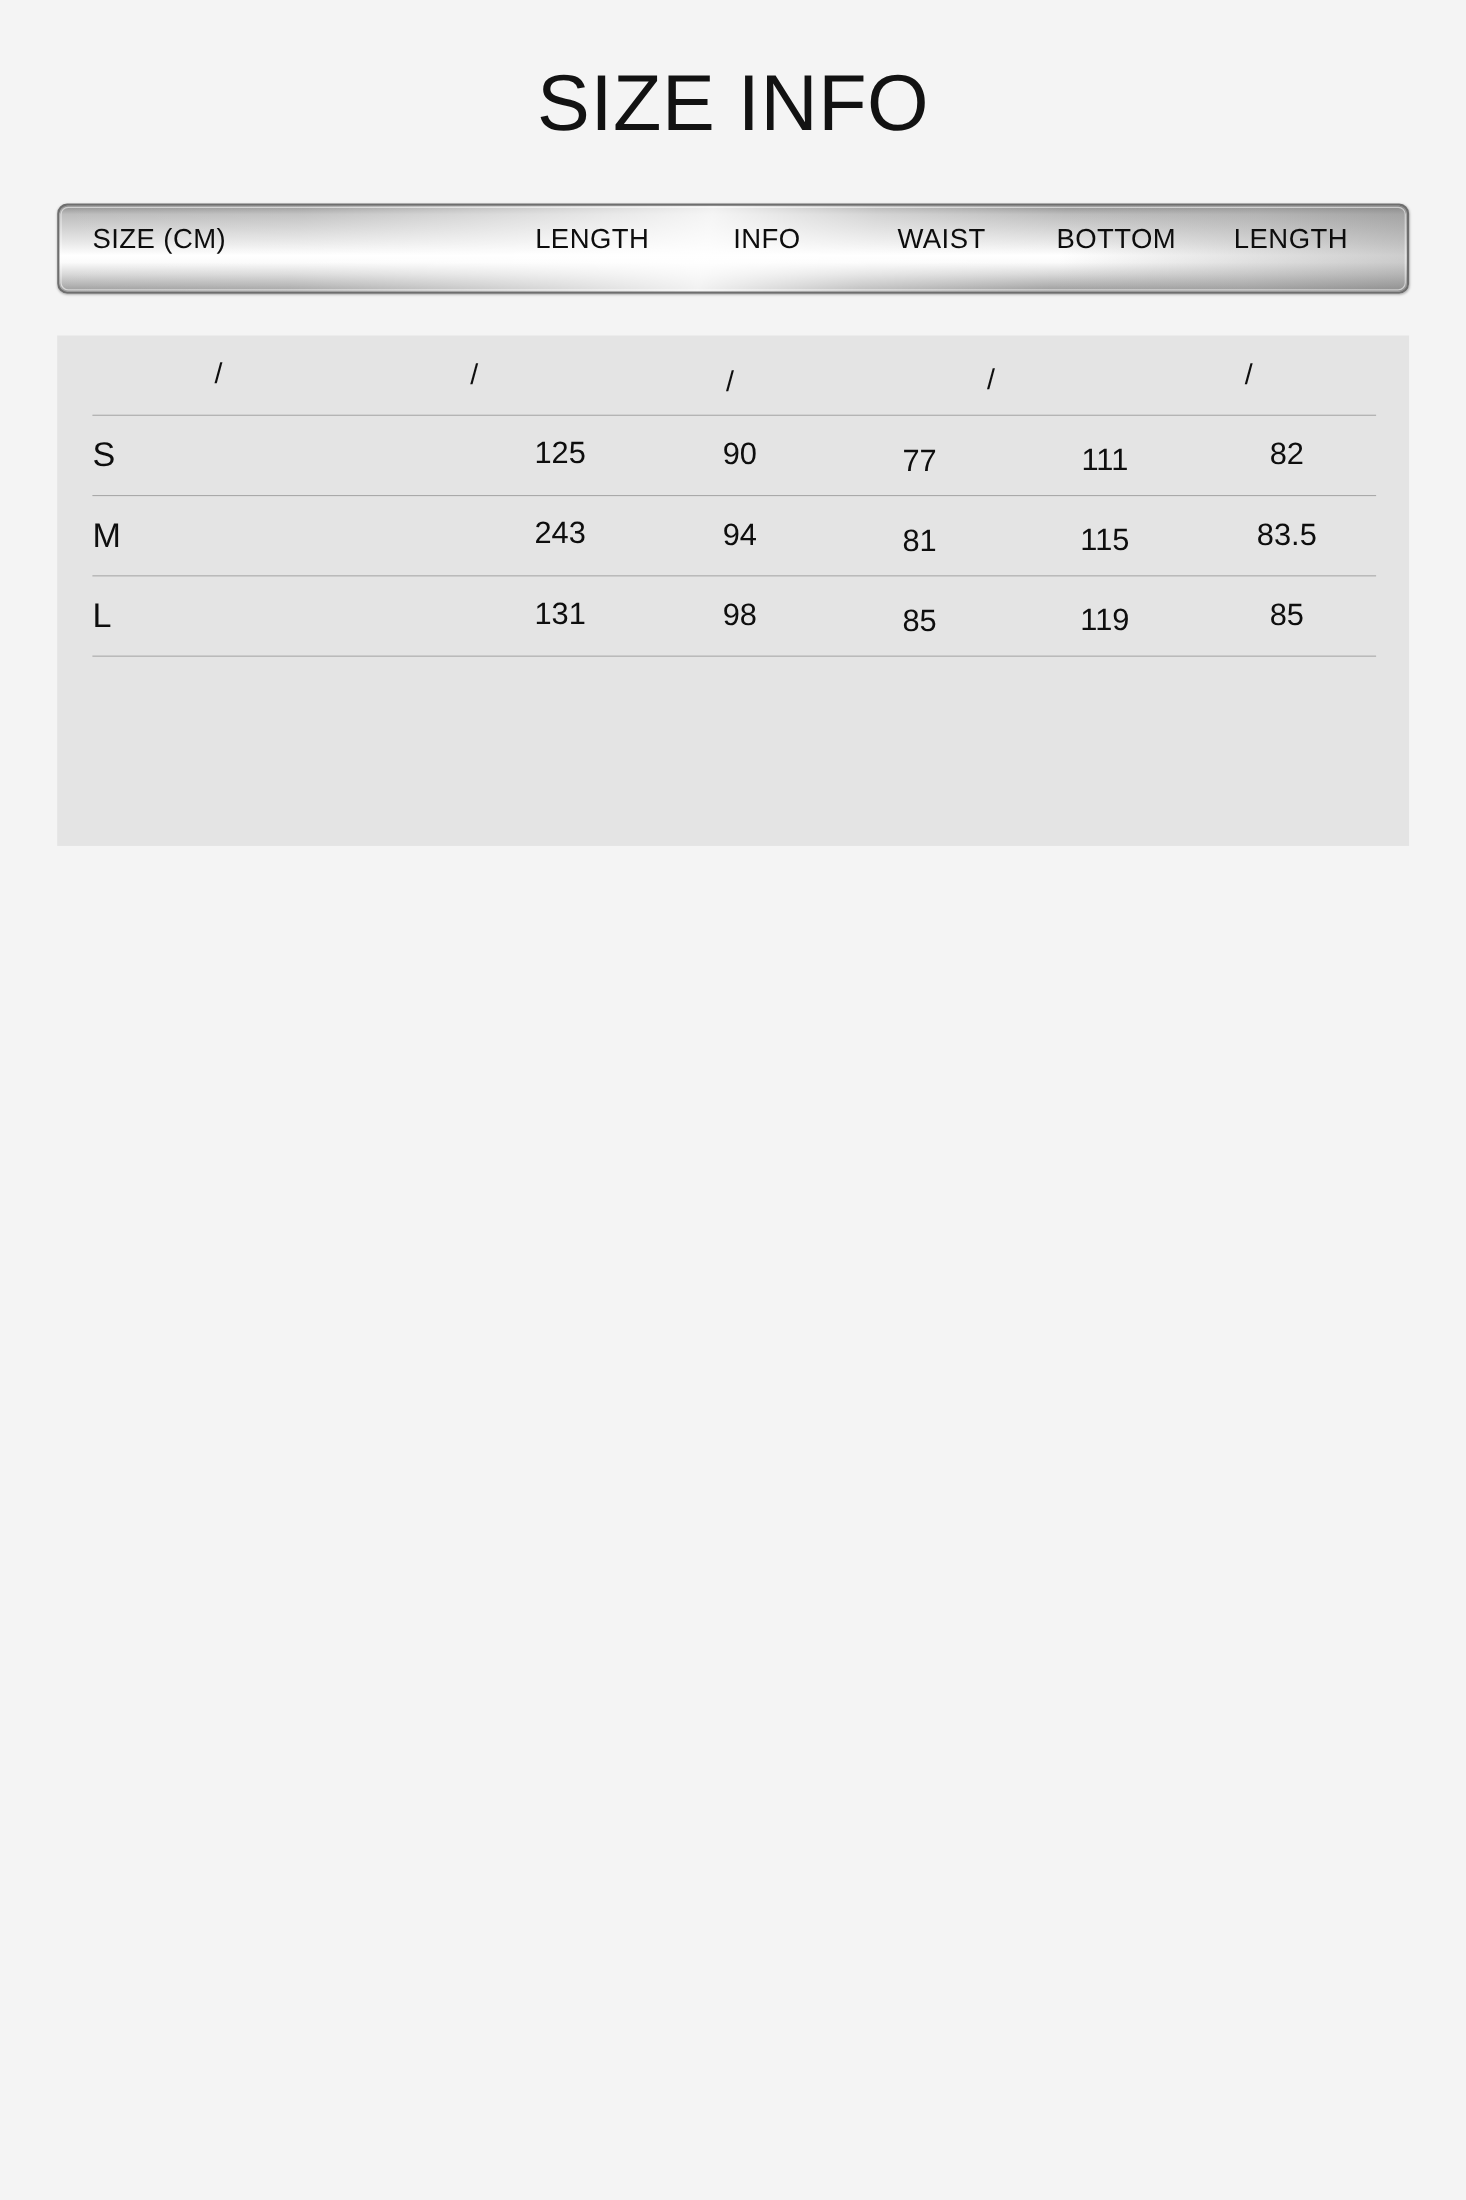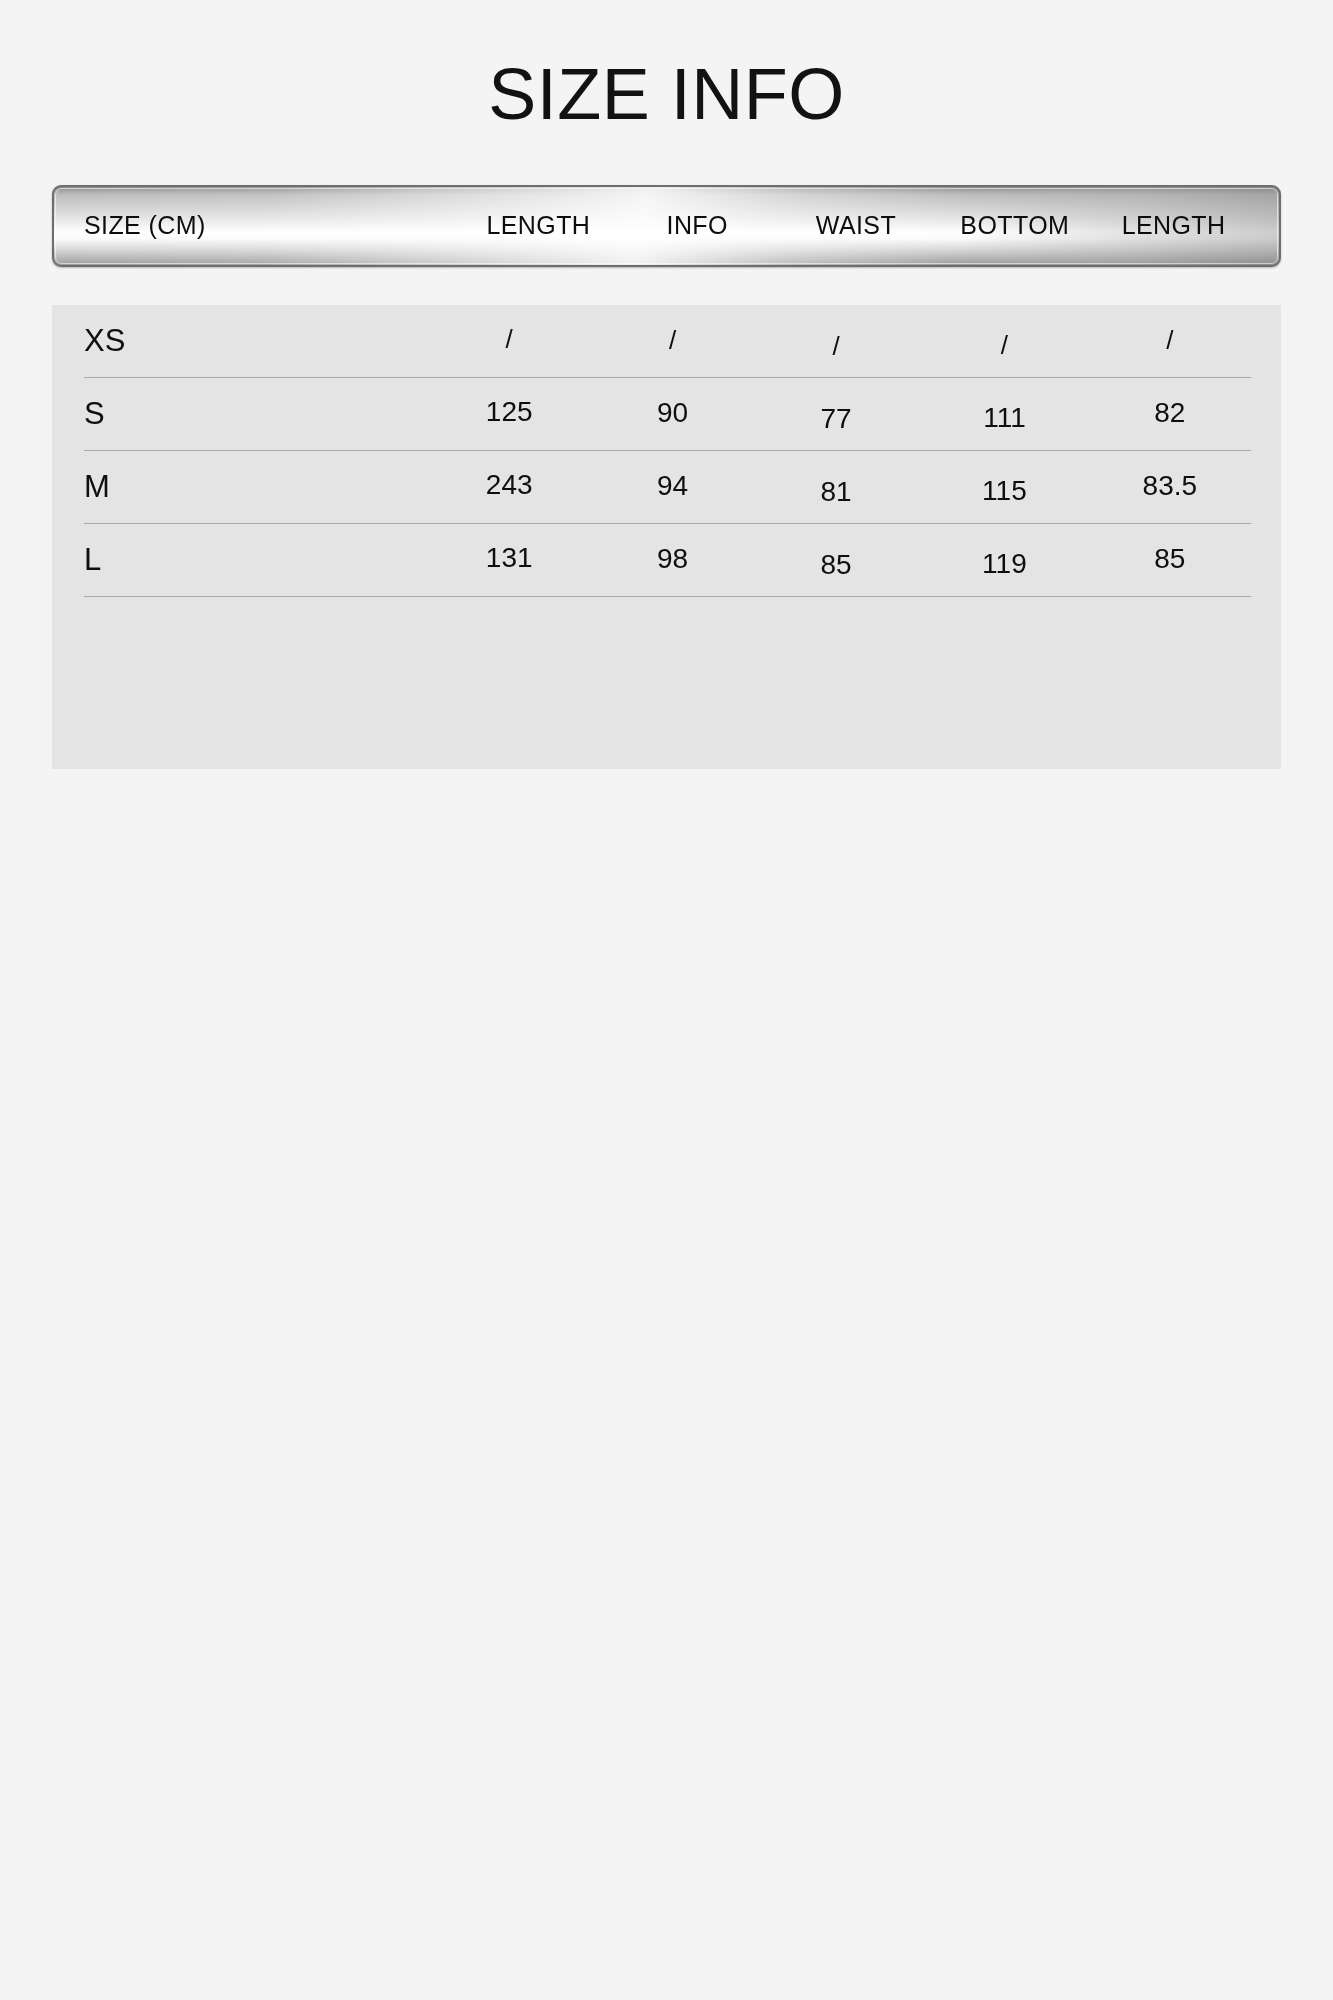--- a/index.html
+++ b/index.html
@@ -89,25 +89,24 @@
     left: 1px; top: 1px; right: 1px; bottom: 1px;
     border-radius: 7px;
     border: 1px solid rgba(255,255,255,0.55);
     pointer-events: none;
   }
 
   .header-row {
     position: relative;
     z-index: 3;
     display: flex;
-    align-items: flex-start;
+    align-items: center;
     height: 100%;
     padding: 0 26px 17px 30px;
     box-sizing: border-box;
-    margin-top: 24px;
   }
   .header-row .hcell {
     font-size: 25px;
     color: #0d0d0d;
     letter-spacing: 0.4px;
     text-align: center;
     white-space: nowrap;
   }
   .header-row .hcell.size-col {
     text-align: left;
@@ -189,21 +188,20 @@
         <div class="hcell m-col">INFO</div>
         <div class="hcell m-col">WAIST</div>
         <div class="hcell m-col">BOTTOM</div>
         <div class="hcell m-col">LENGTH</div>
       </div>
     </div>
 
     <div class="table-body">
 
       <div class="data-row row-xs">
-        <div class="cell size-col">XS</div>
         <div class="cell m-col c1">/</div>
         <div class="cell m-col c2">/</div>
         <div class="cell m-col c3">/</div>
         <div class="cell m-col c4">/</div>
         <div class="cell m-col c5">/</div>
       </div>
 
       <div class="data-row row-s">
         <div class="cell size-col">S</div>
         <div class="cell m-col c1">125</div>

